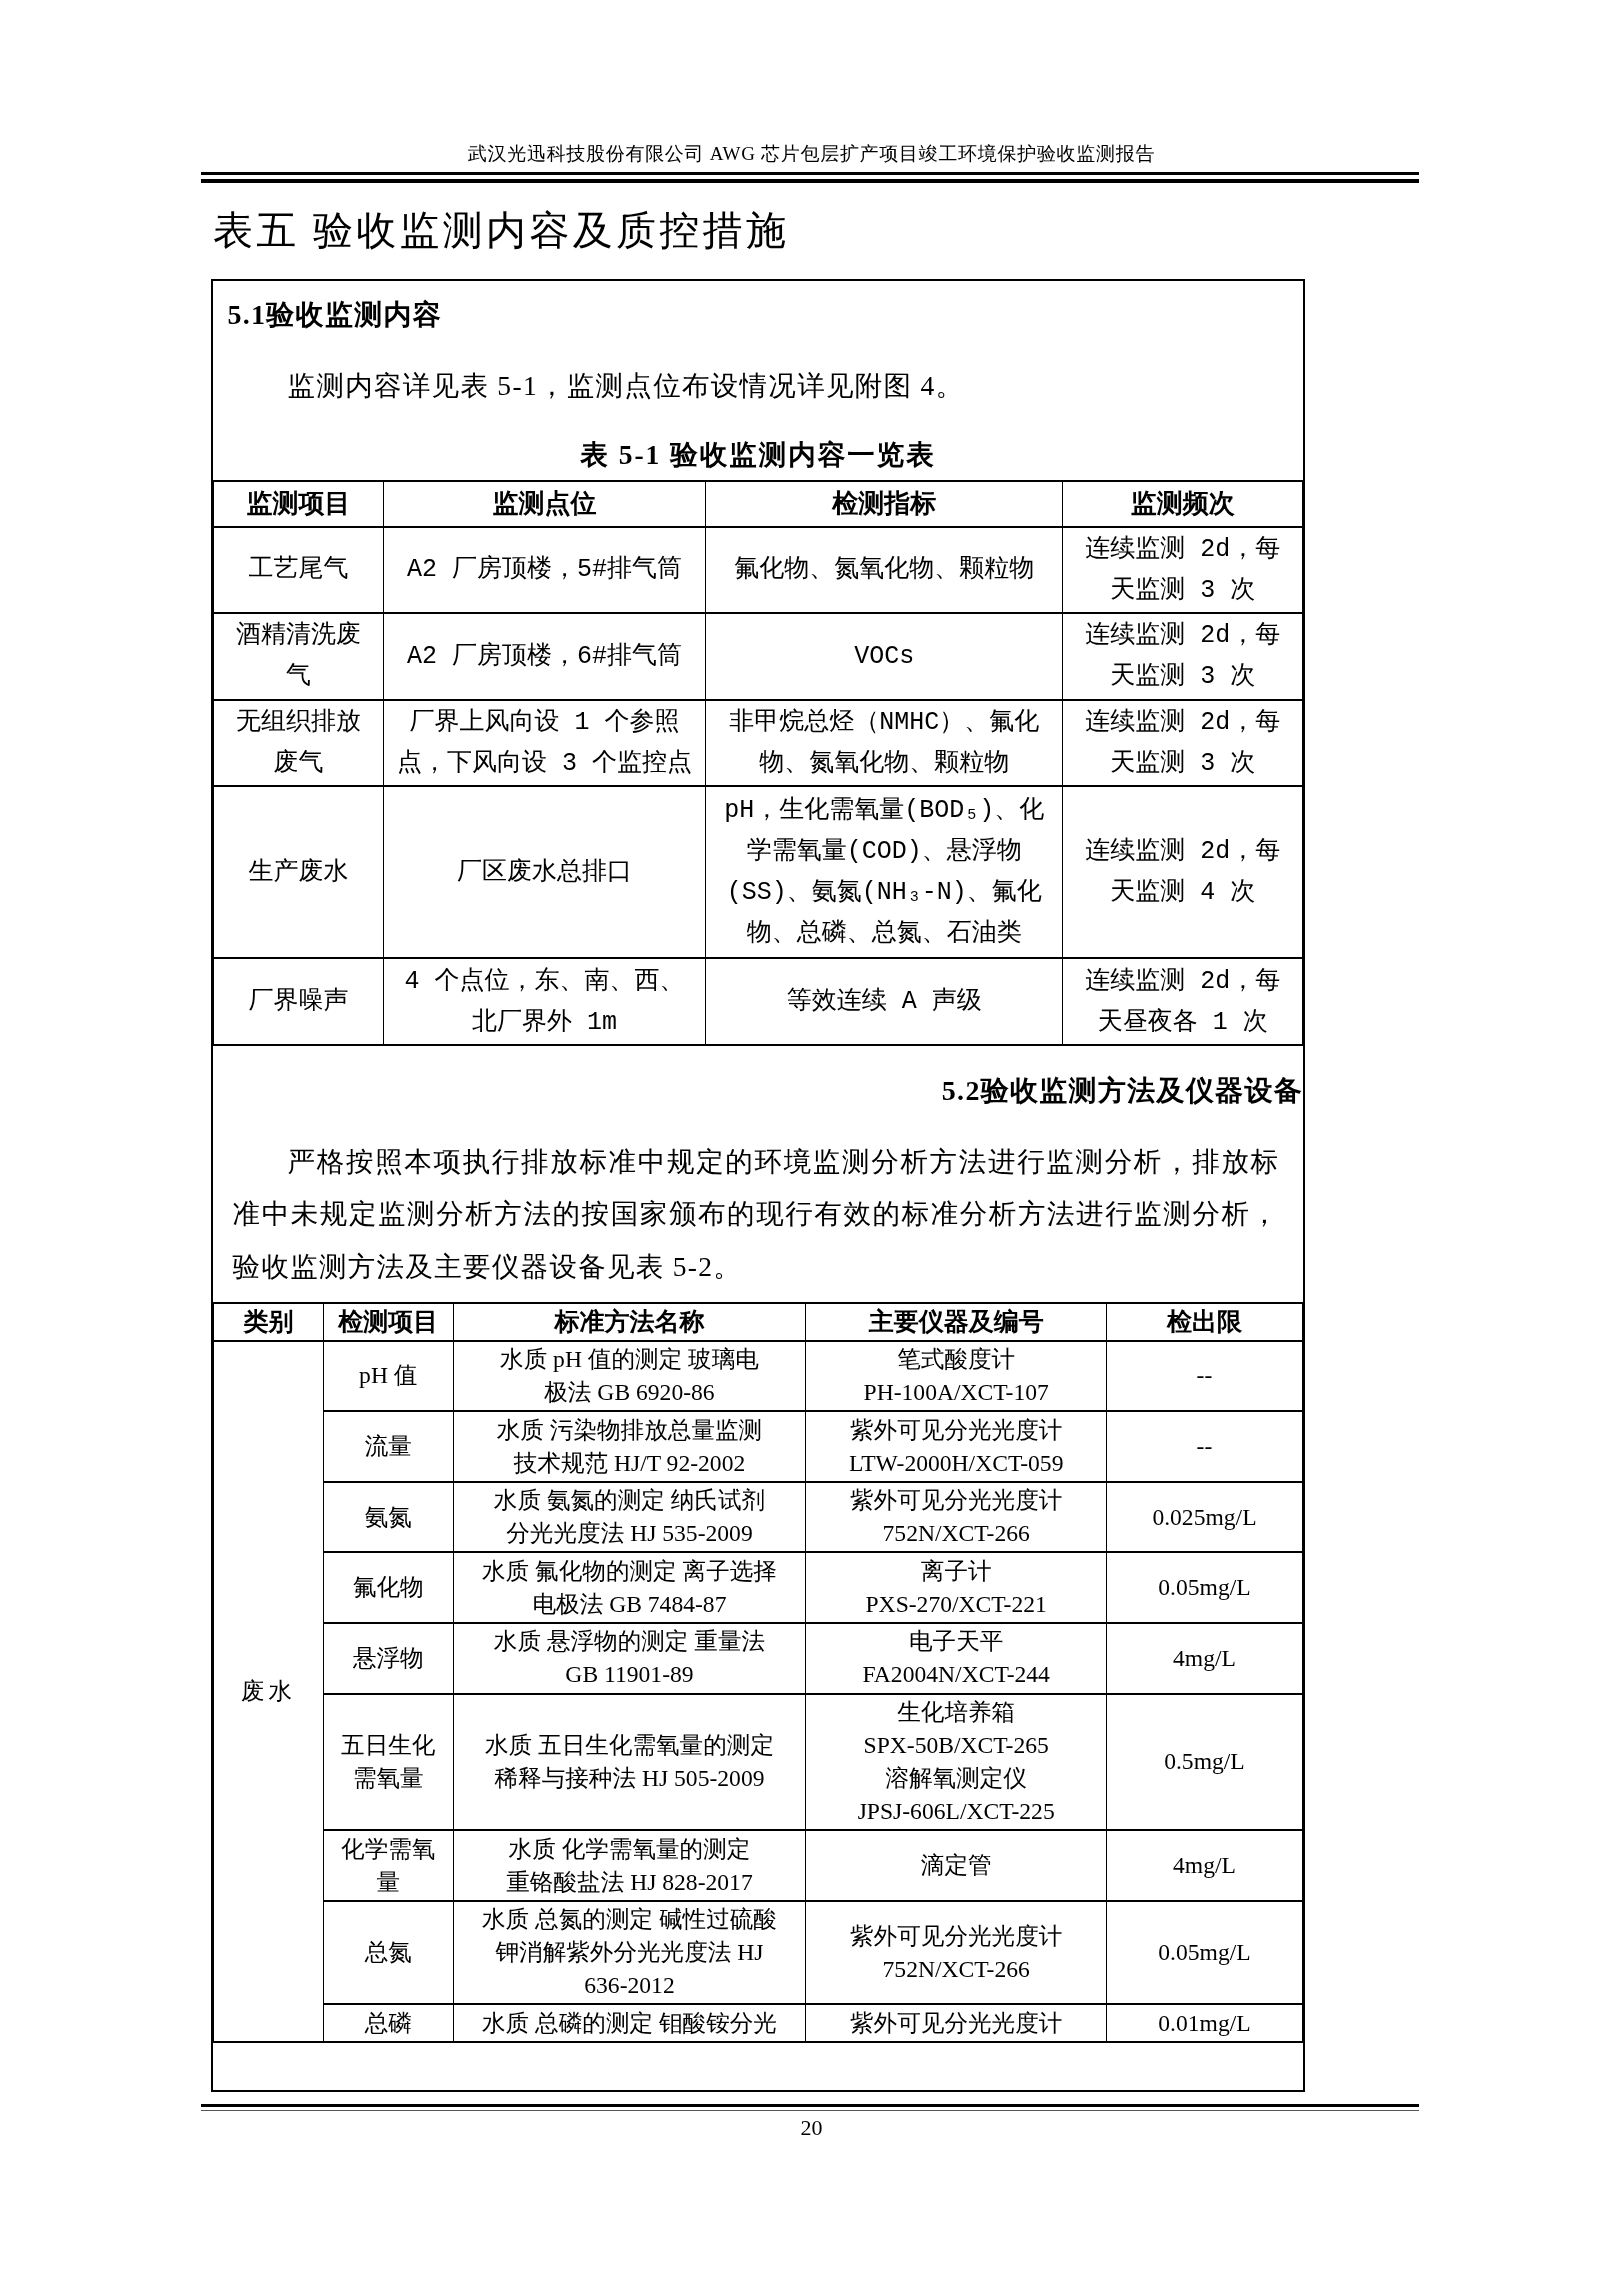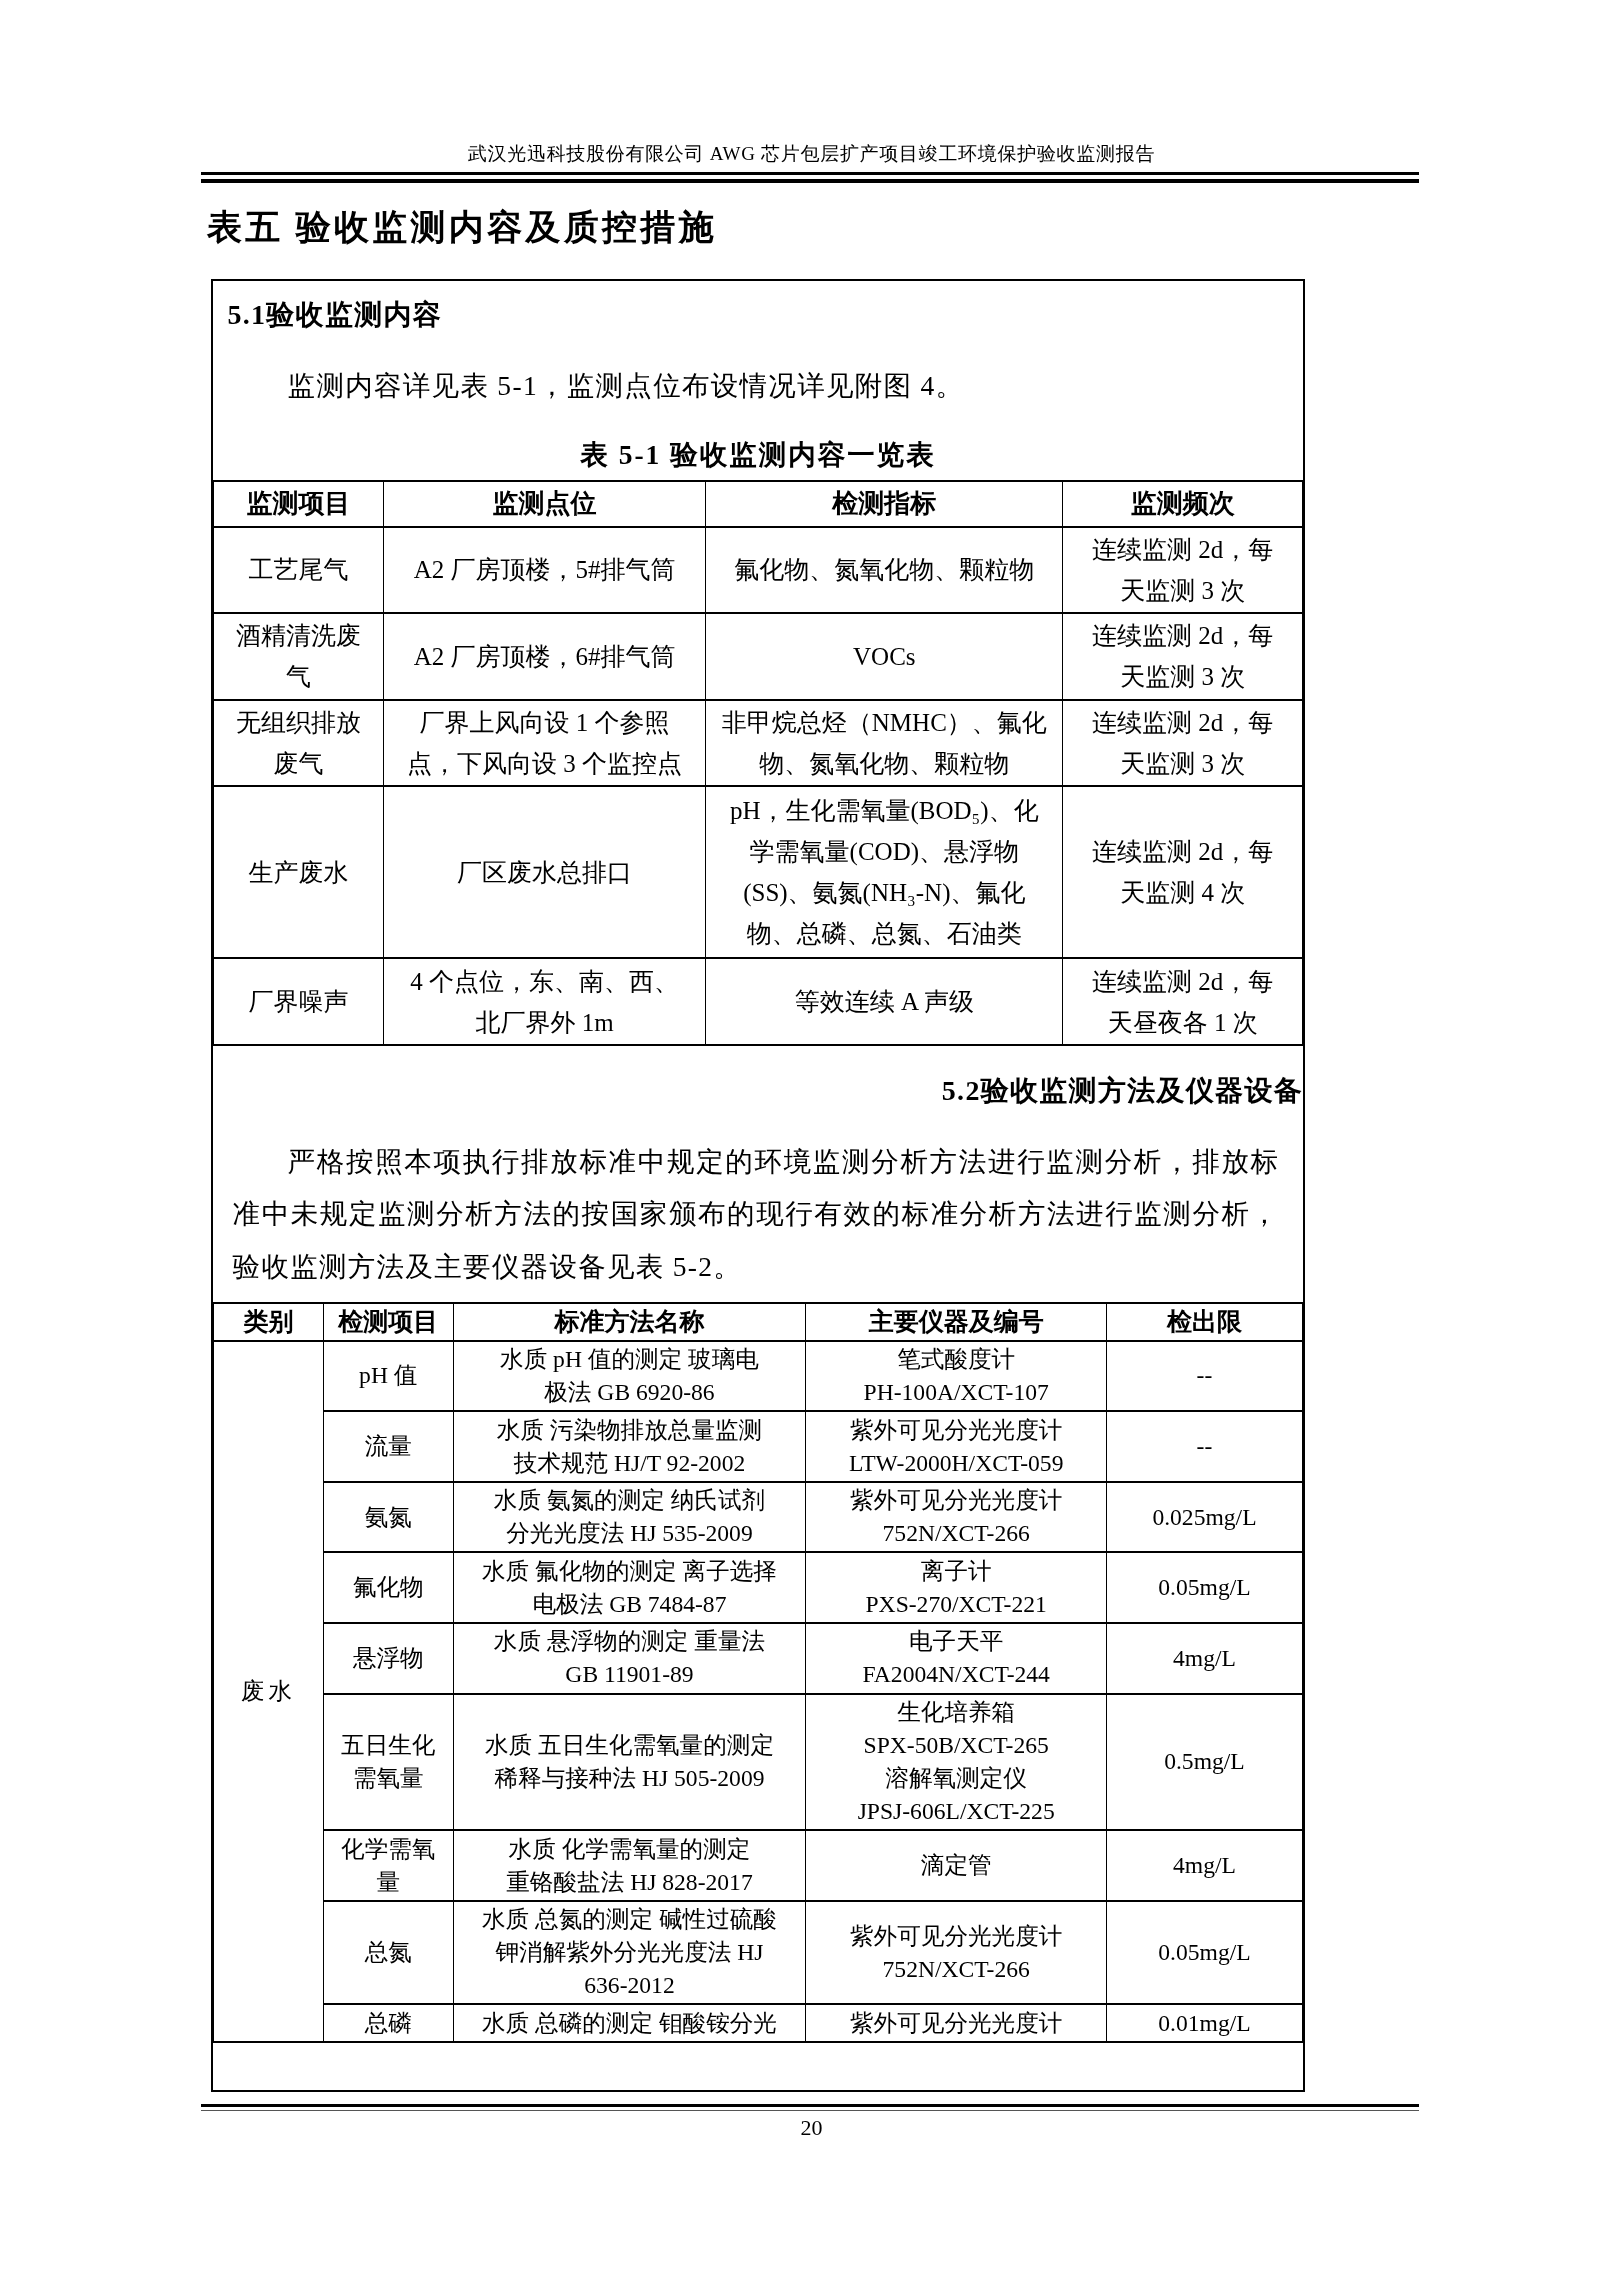--- a/index.html
+++ b/index.html
@@ -14,22 +14,22 @@
   }
   .running-header{
     position:absolute;top:141px;left:0;width:100%;
     text-align:center;font-size:19px;letter-spacing:0.7px;
     font-family:"Liberation Serif","DejaVu Serif",serif;
   }
   .rule{position:absolute;left:201px;width:1218px;background:#000;}
   .rule-a{top:172px;height:3.3px;}
   .rule-b{top:179px;height:3.9px;}
   .doc-title{
-    position:absolute;top:208px;left:207px;
-    font-size:35px;font-weight:bold;letter-spacing:3.3px;line-height:1.15;
+    position:absolute;top:208px;left:213px;
+    font-size:40px;font-weight:normal;letter-spacing:3.3px;line-height:1.15;
   }
   .content-box{
     position:absolute;top:279px;left:211px;
     width:1094px;height:1813px;
     border:2px solid #000;box-sizing:border-box;
     overflow:hidden;
   }
   h2.sec{
     font-size:28px;font-weight:bold;letter-spacing:1.3px;
     margin:18.3px 0 0 14.4px;line-height:1.15;
@@ -48,21 +48,21 @@
     margin-top:9.2px;
   }
   th,td{
     border-left:1.3px solid #000;border-right:1.3px solid #000;
     border-top:2.6px solid #000;border-bottom:2.6px solid #000;
     text-align:center;vertical-align:middle;
     padding:1.3px 5.2px;box-sizing:border-box;
     font-weight:normal;
   }
   th{font-weight:bold;}
-  .t1{font-size:25px;}
+  .t1{font-size:25px;font-family:Liberation Mono, monospace;}
   .t1 th{font-size:26px;}
   .t1 .line{line-height:41px;}
   .t2{font-size:23.6px;}
   .t2 th{font-size:25px;}
   .t2 .line{line-height:33px;}
   .cat-cell{letter-spacing:3.9px;}
   .footer-rule-a{position:absolute;top:2104px;left:201px;width:1218px;height:3.3px;background:#000;}
   .footer-rule-b{position:absolute;top:2110px;left:201px;width:1218px;height:1.3px;background:#555;}
   .page-number{
     position:absolute;top:2115px;left:0;width:100%;

